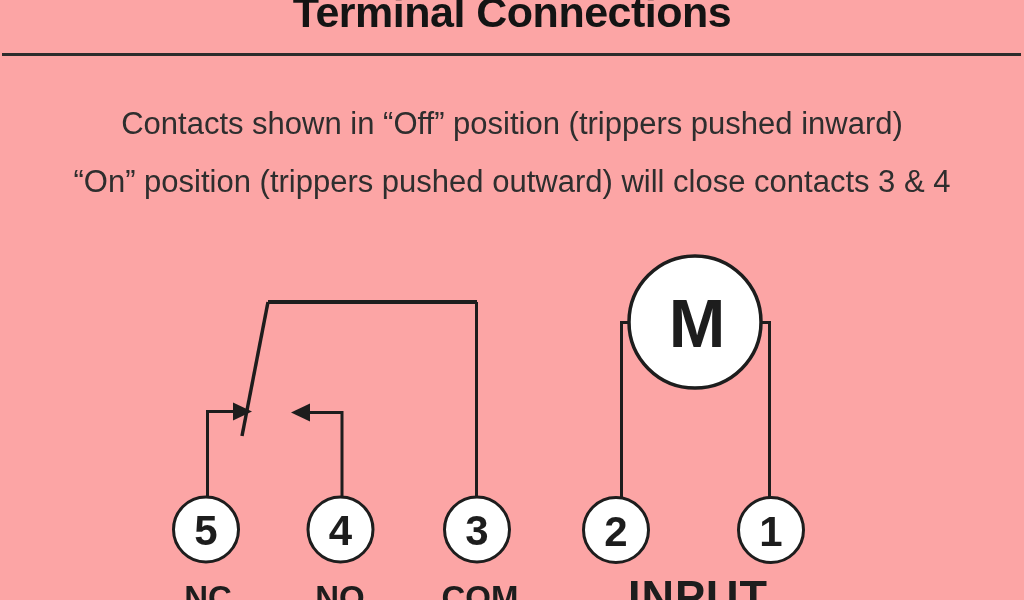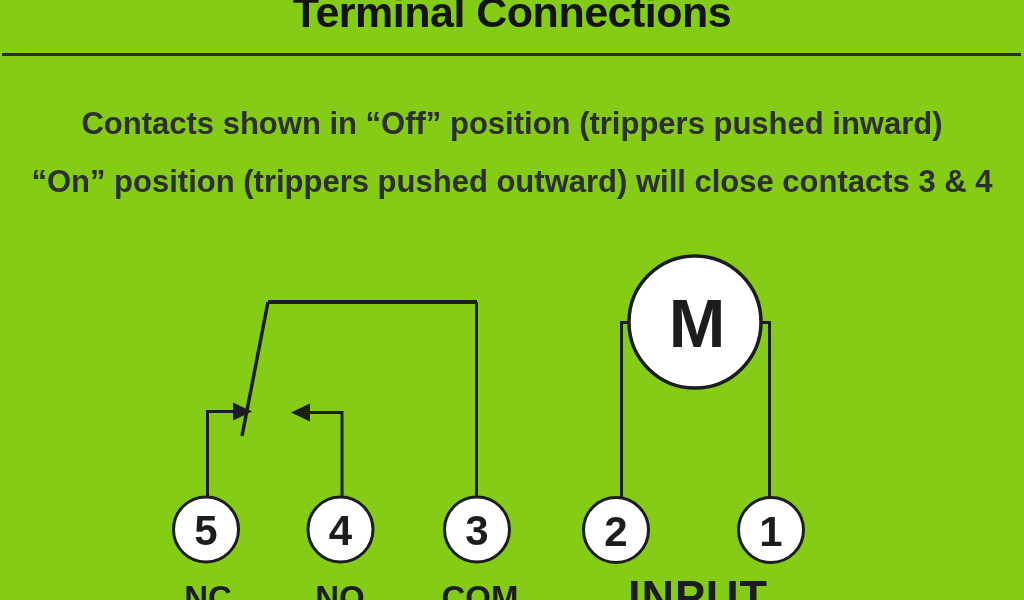--- a/index.html
+++ b/index.html
@@ -8,21 +8,21 @@
     width: 1024px;
     height: 600px;
     overflow: hidden;
     background: #ffffff;
     font-family: "Liberation Sans", sans-serif;
   }
   .stage {
     position: relative;
     width: 1024px;
     height: 600px;
-    background: #84cc16;
+    background: #fca5a5;
     overflow: hidden;
   }
   .title {
     position: absolute;
     top: -9px;
     left: 0;
     width: 1024px;
     text-align: center;
     font-size: 43px;
     font-weight: bold;
@@ -38,21 +38,21 @@
     width: 1019px;
     height: 3px;
     background: #2c2c2c;
   }
   .desc {
     position: absolute;
     left: 0;
     width: 1024px;
     text-align: center;
     font-size: 31px;
-    font-weight: bold;
+    font-weight: normal;
     color: #2e2e2e;
     line-height: 1.15;
     white-space: nowrap;
   }
   .desc-1 { top: 106px; }
   .desc-2 { top: 164px; text-align: center; }
   .diagram-svg {
     position: absolute;
     top: 0;
     left: 0;

